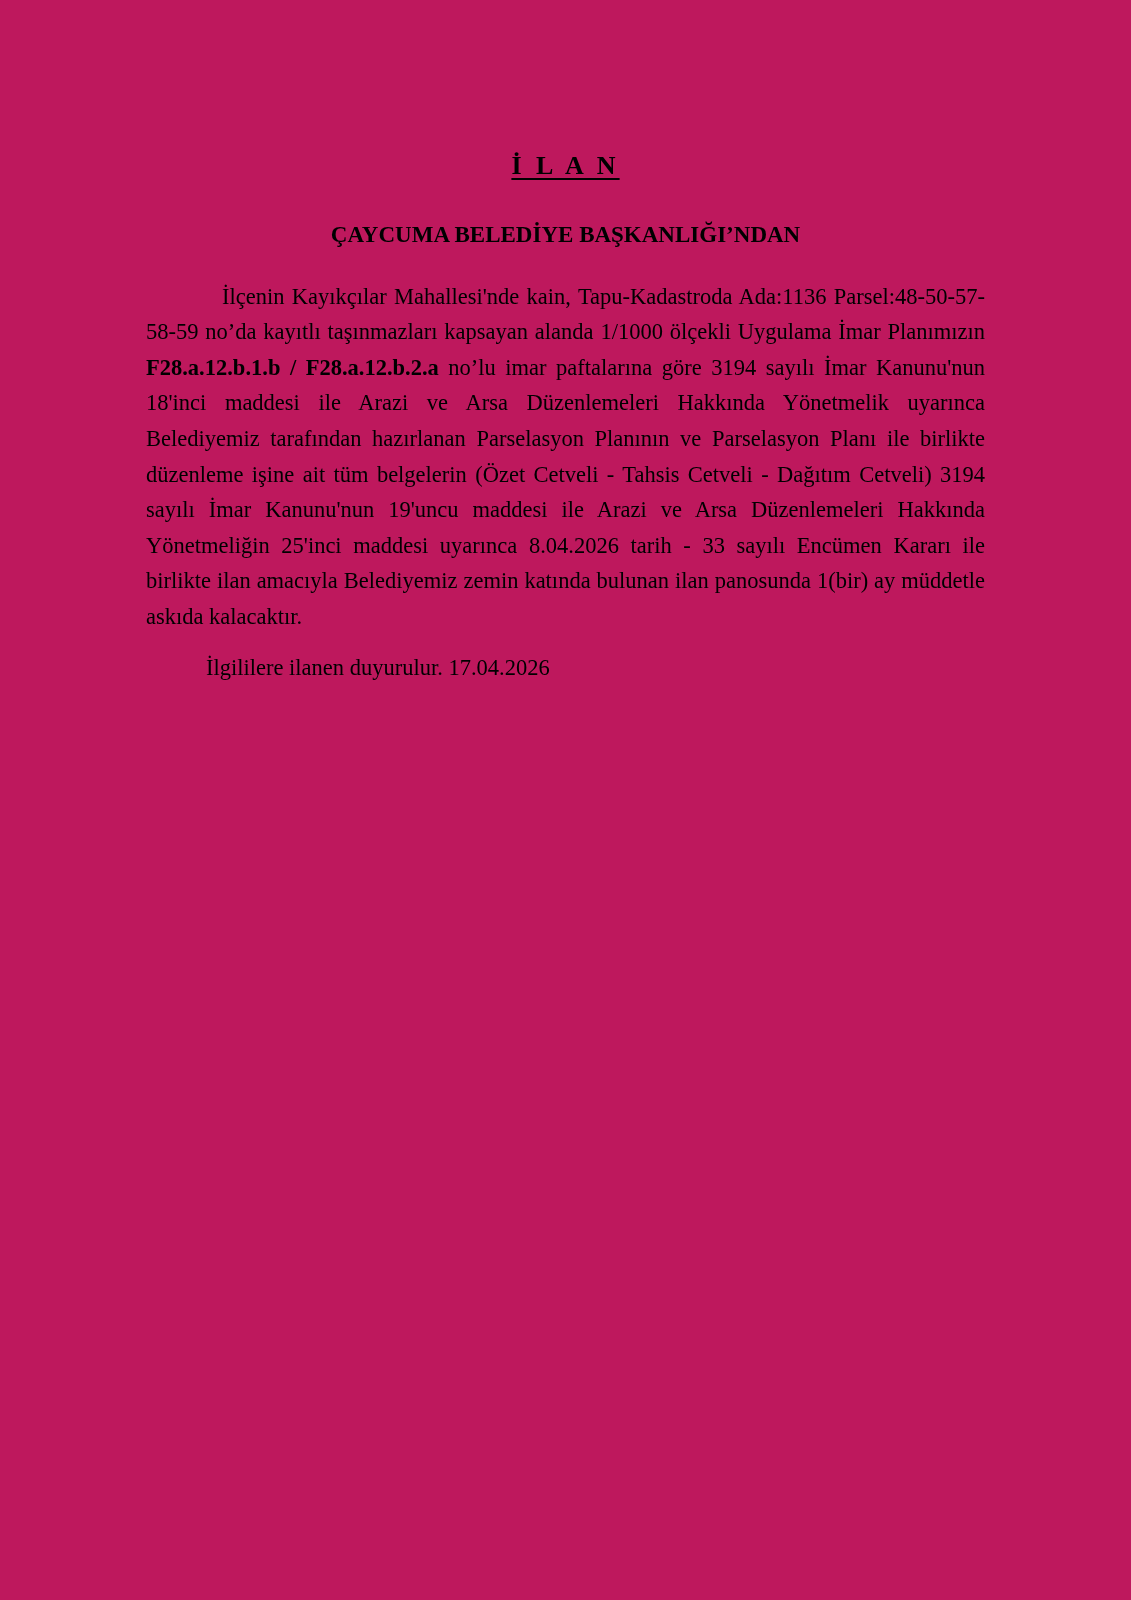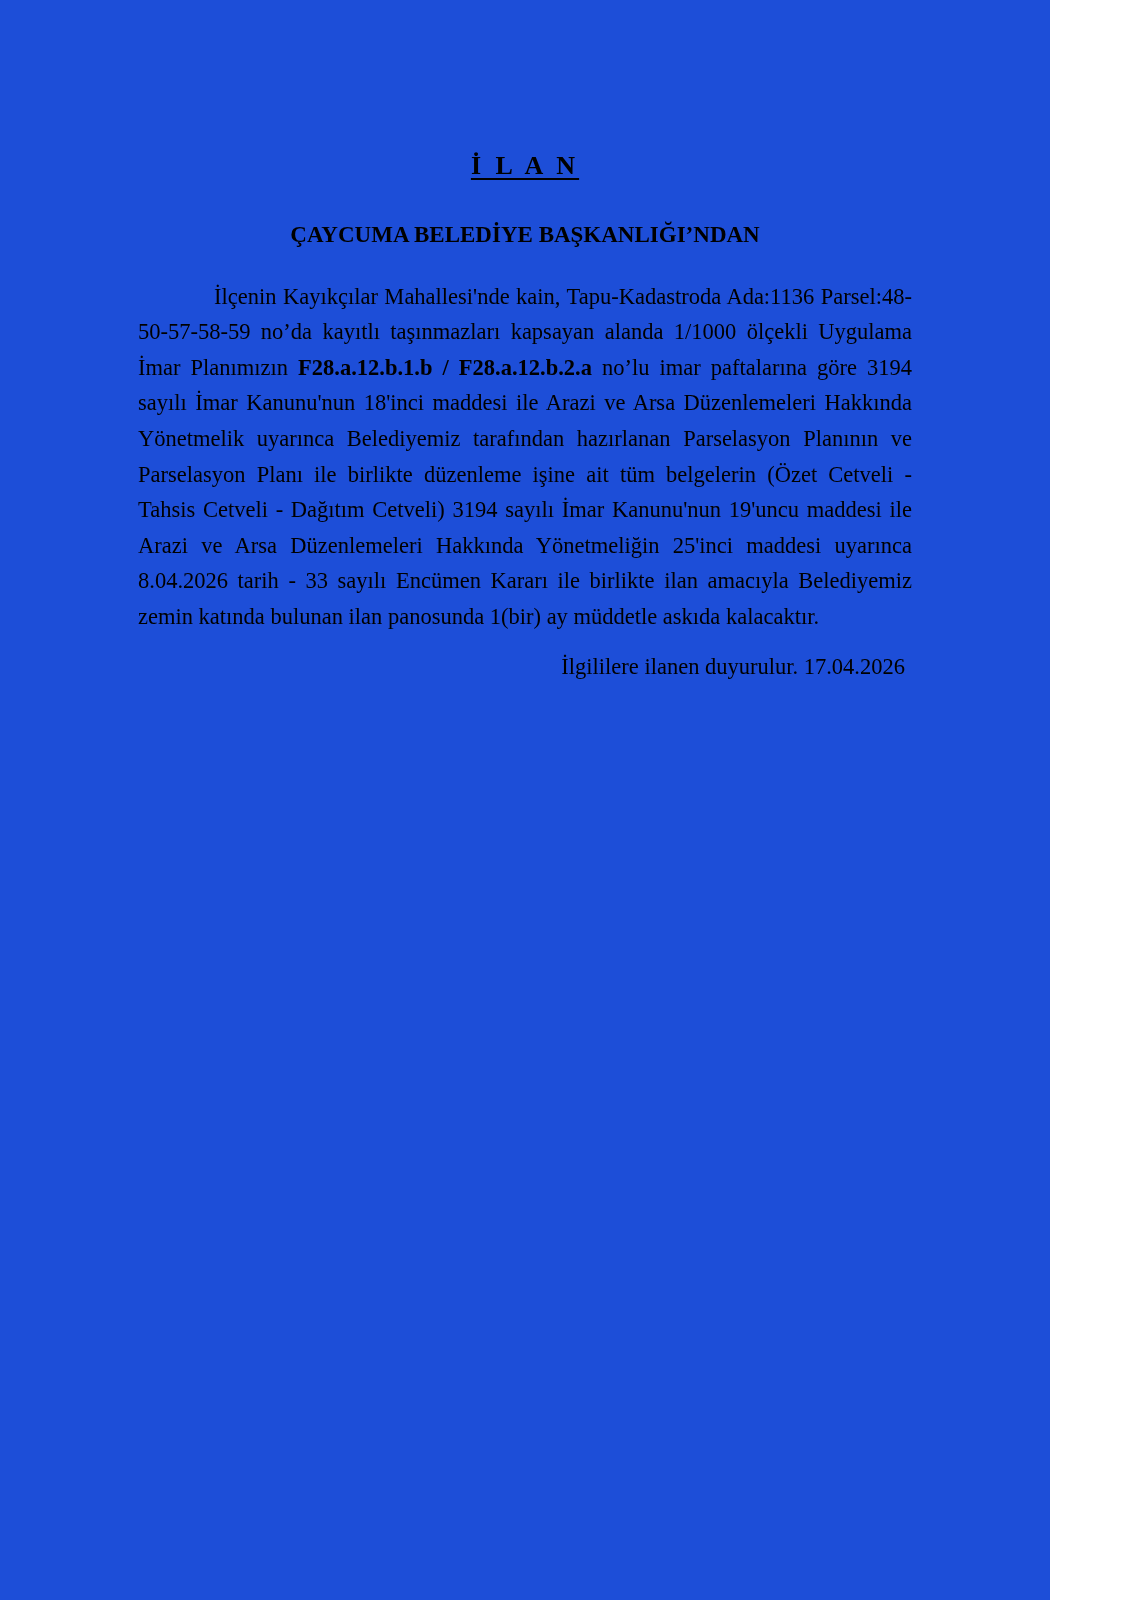--- a/index.html
+++ b/index.html
@@ -9,23 +9,23 @@
   }
   body {
     width: 1131px;
     height: 1600px;
     font-family: "Liberation Serif", serif;
     color: #000000;
     -webkit-font-smoothing: antialiased;
   }
   .page {
     position: relative;
-    width: 1050px;
+    width: 1131px;
     height: 1600px;
-    background: #1d4ed8;
+    background: #be185d;
     box-sizing: border-box;
     padding: 150px 130px 0 130px;
   }
   .doc-title {
     text-align: center;
     font-size: 26px;
     font-weight: bold;
     letter-spacing: 4px;
     text-decoration: underline;
     text-underline-offset: 4px;
@@ -37,34 +37,34 @@
     font-size: 23px;
     font-weight: bold;
     margin: 0 0 30px 0;
     line-height: 1.2;
   }
   .body-text {
     font-size: 22.5px;
     line-height: 1.58;
     text-align: justify;
     text-justify: inter-word;
-    margin: 8px;
+    margin: 16px;
   }
   .body-text .indent {
     display: inline-block;
     width: 76px;
   }
   .bold-inline {
     font-weight: bold;
   }
   .closing {
     font-size: 22.5px;
     line-height: 1.58;
-    margin: 15px;
-    text-align: right;
+    margin: 0;
+    text-align: left;
   }
   .closing .indent {
     display: inline-block;
     width: 76px;
   }
 </style>
 </head>
 <body>
 
 <div class="page">

